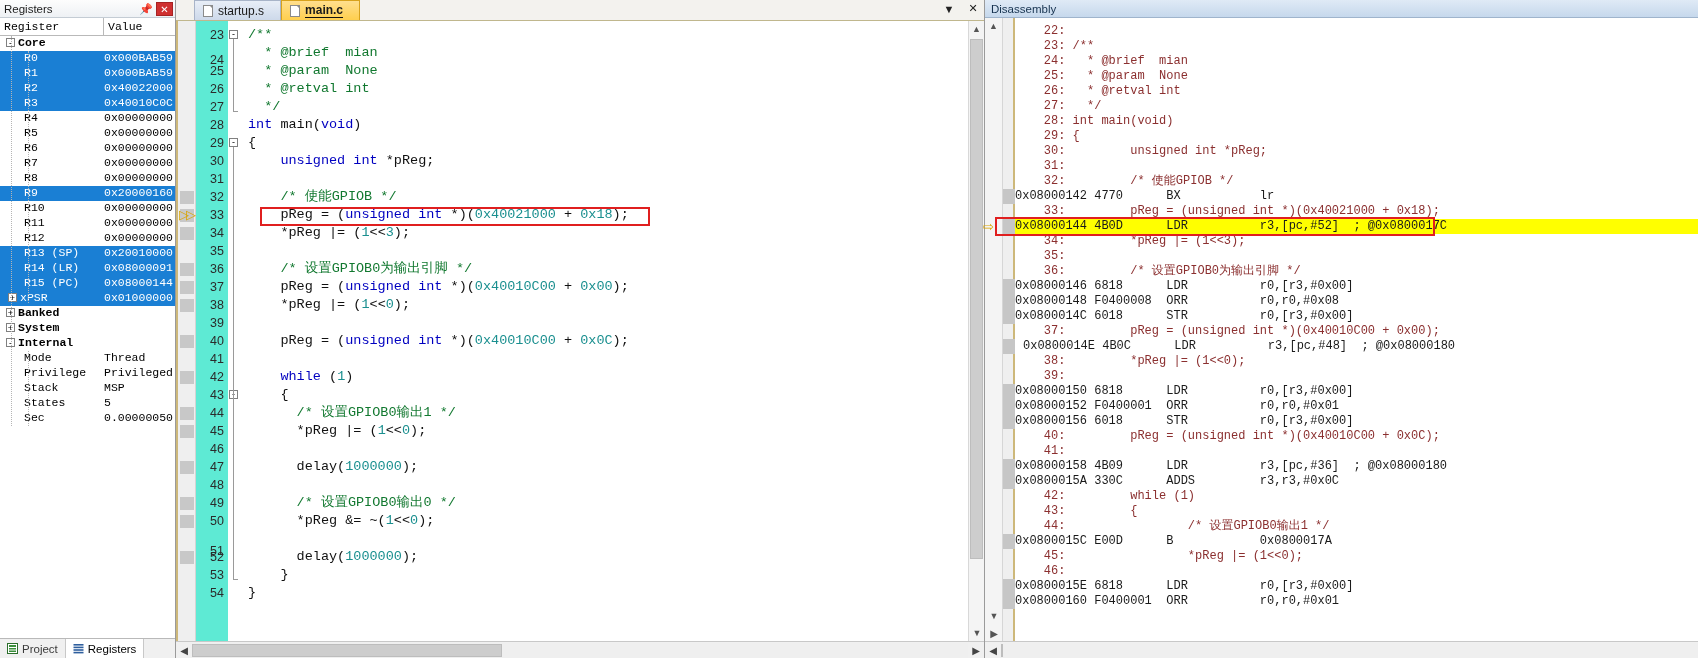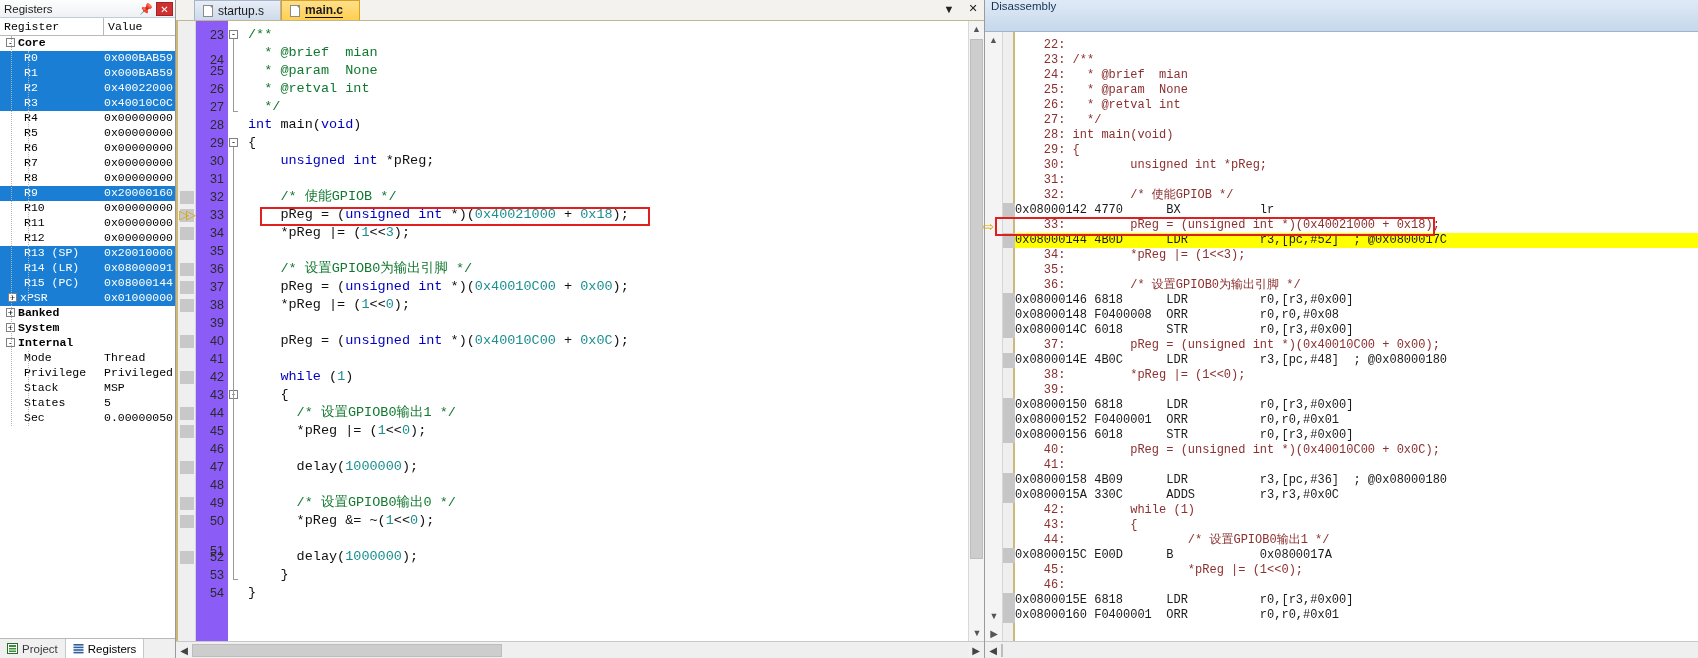--- a/index.html
+++ b/index.html
@@ -112,21 +112,21 @@
   .tb-btn{ font-size:11px; color:#222; cursor:pointer; width:14px; text-align:center; }
 
   .ed-main{ flex:1; display:flex; position:relative; overflow:hidden; background:#fff;
             border-left:2px solid #cdb87a; }
   .ed-gutter-bp{ width:18px; background:#efefef; border-right:1px solid #d4d4d4; position:relative; }
   .bp-mark{ position:absolute; left:2px; width:14px; height:13px; background:#c8c8c8; }
   .cur-arrow{
     position:absolute; left:1px; width:16px; height:14px;
     color:#d9a400; font-size:13px; line-height:14px; letter-spacing:-3px;
   }
-  .ed-gutter-ln{ width:32px; background:#8b5cf6; position:relative; }
+  .ed-gutter-ln{ width:32px; background:#5eead4; position:relative; }
   .ln{
     position:absolute; right:4px; font-family:"Liberation Sans", sans-serif;
     font-size:12.5px; color:#2b2b2b; height:18px; line-height:18px;
   }
   .ed-fold{ width:14px; background:#ffffff; position:relative; border-right:0; }
   .fold-box{
     position:absolute; left:1px; width:9px; height:9px; border:1px solid #808080;
     background:#fff; font-size:9px; line-height:7px; text-align:center; color:#000;
     cursor:pointer;
   }
@@ -157,22 +157,22 @@
   .vs-arrow{ height:16px; text-align:center; font-size:9px; color:#555; line-height:16px; cursor:pointer;}
   .vs-thumb{ position:absolute; left:1px; width:13px; background:#cdcdcd; border:1px solid #bdbdbd; cursor:pointer;}
 
   
   #disasm-pane{
     position:absolute; left:984px; top:0; width:714px; height:658px;
     background:#ffffff; display:flex; flex-direction:column;
     border-left:1px solid #9a9a9a;
   }
   .dis-titlebar{
-    height:32px; background:linear-gradient(#dfeaf6,#c6d8ec);
-    border-bottom:1px solid #9fb4cc; display:flex; align-items:flex-start;
+    height:18px; background:linear-gradient(#dfeaf6,#c6d8ec);
+    border-bottom:1px solid #9fb4cc; display:flex; align-items:center;
     padding-left:6px; font-size:11.5px; color:#16324f;
   }
   .dis-main{ flex:1; display:flex; position:relative; overflow:hidden; }
   .dis-leftscroll{ width:18px; background:#f4f4f4; border-right:1px solid #d6d6d6; position:relative; }
   .dis-gutter{ width:12px; background:#efefef; border-right:2px solid #cdb87a; position:relative; }
   .dg-mark{ position:absolute; left:0; width:12px; height:15px; background:#c6c6c6; }
   .dis-code{ flex:1; position:relative; overflow:hidden; background:#fff; }
   .dline{
     position:absolute; left:0; white-space:pre; height:15px; line-height:15px;
     font-family:"Liberation Mono", monospace; font-size:12px; color:#1a1a1a;
@@ -559,21 +559,21 @@
         <div class="dline " style="top: 171px;">0x08000142 4770      BX           lr</div>
         <div class="dline src" style="top: 186px;">    33:         pReg = (unsigned int *)(0x40021000 + 0x18);</div>
         <div class="dline  hlrow" style="top: 201px; left: 0px; width: 714px;">0x08000144 4B0D      LDR          r3,[pc,#52]  ; @0x0800017C</div>
         <div class="dline src" style="top: 216px;">    34:         *pReg |= (1&lt;&lt;3);</div>
         <div class="dline src" style="top: 231px;">    35:</div>
         <div class="dline src" style="top: 246px;">    36:         /* 设置GPIOB0为输出引脚 */</div>
         <div class="dline " style="top: 261px;">0x08000146 6818      LDR          r0,[r3,#0x00]</div>
         <div class="dline " style="top: 276px;">0x08000148 F0400008  ORR          r0,r0,#0x08</div>
         <div class="dline " style="top: 291px;">0x0800014C 6018      STR          r0,[r3,#0x00]</div>
         <div class="dline src" style="top: 306px;">    37:         pReg = (unsigned int *)(0x40010C00 + 0x00);</div>
-        <div class="dline " style="top: 321px;">0x0800014E 4B0C      LDR          r3,[pc,#48]  ; @0x08000180</div>
+        <div class="dline " style="top: 321px; padding-left: 8px;">0x0800014E 4B0C      LDR          r3,[pc,#48]  ; @0x08000180</div>
         <div class="dline src" style="top: 336px;">    38:         *pReg |= (1&lt;&lt;0);</div>
         <div class="dline src" style="top: 351px;">    39:</div>
         <div class="dline " style="top: 366px;">0x08000150 6818      LDR          r0,[r3,#0x00]</div>
         <div class="dline " style="top: 381px;">0x08000152 F0400001  ORR          r0,r0,#0x01</div>
         <div class="dline " style="top: 396px;">0x08000156 6018      STR          r0,[r3,#0x00]</div>
         <div class="dline src" style="top: 411px;">    40:         pReg = (unsigned int *)(0x40010C00 + 0x0C);</div>
         <div class="dline src" style="top: 426px;">    41:</div>
         <div class="dline " style="top: 441px;">0x08000158 4B09      LDR          r3,[pc,#36]  ; @0x08000180</div>
         <div class="dline " style="top: 456px;">0x0800015A 330C      ADDS         r3,r3,#0x0C</div>
         <div class="dline src" style="top: 471px;">    42:         while (1)</div>

